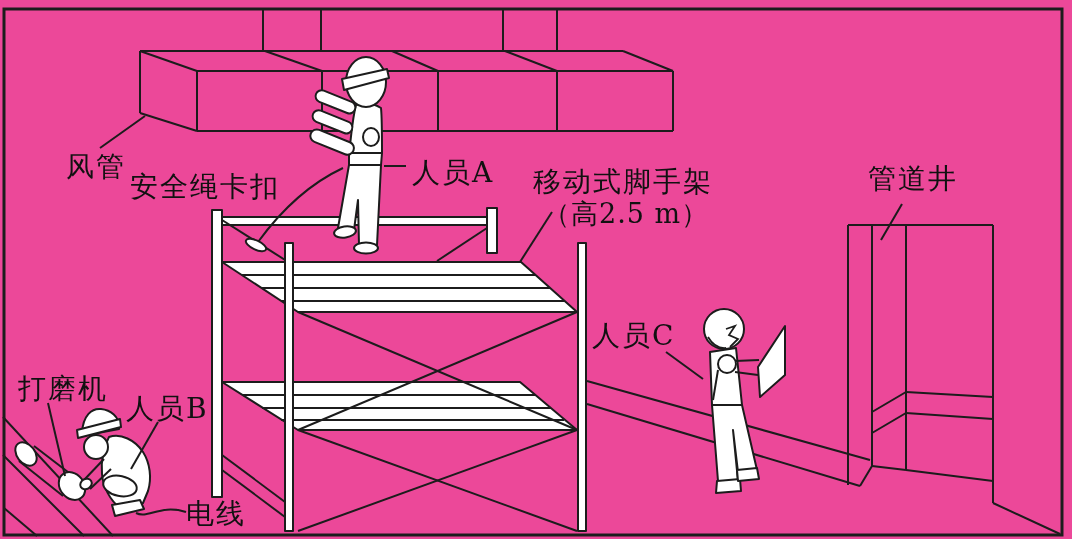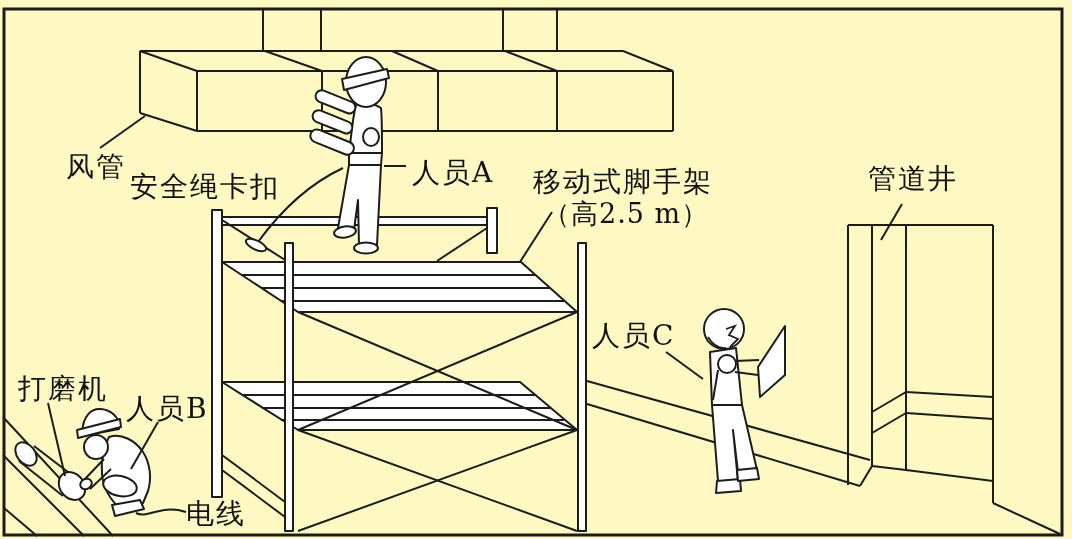--- a/index.html
+++ b/index.html
@@ -1,16 +1,16 @@
 <!DOCTYPE html>
 <html><head>
 <meta charset="utf-8">
 <style>
   html,body{margin:0;padding:0;background:#ffffff;}
-  .stage{width:1072px;height:539px;position:relative;background:#fef9c3;
+  .stage{width:1072px;height:539px;position:relative;background:#ec4899;
          font-family:"DejaVu Serif","Liberation Serif",serif;}
   svg{display:block;}
   .ln{stroke:#1c1c1c;stroke-width:2;fill:none;stroke-linecap:butt;stroke-linejoin:miter;}
   .thin{stroke:#1c1c1c;stroke-width:1.8;fill:none;}
   .wf{stroke:#1c1c1c;stroke-width:2;fill:#ffffff;stroke-linejoin:round;}
   .frame{stroke:#1c1c1c;stroke-width:3;fill:none;}
   text{fill:#111111;font-family:"DejaVu Serif","Liberation Serif",serif;}
   .lbl{font-size:28px;letter-spacing:2px;}
   .lbl-s{font-size:27px;letter-spacing:1px;}
 </style>

